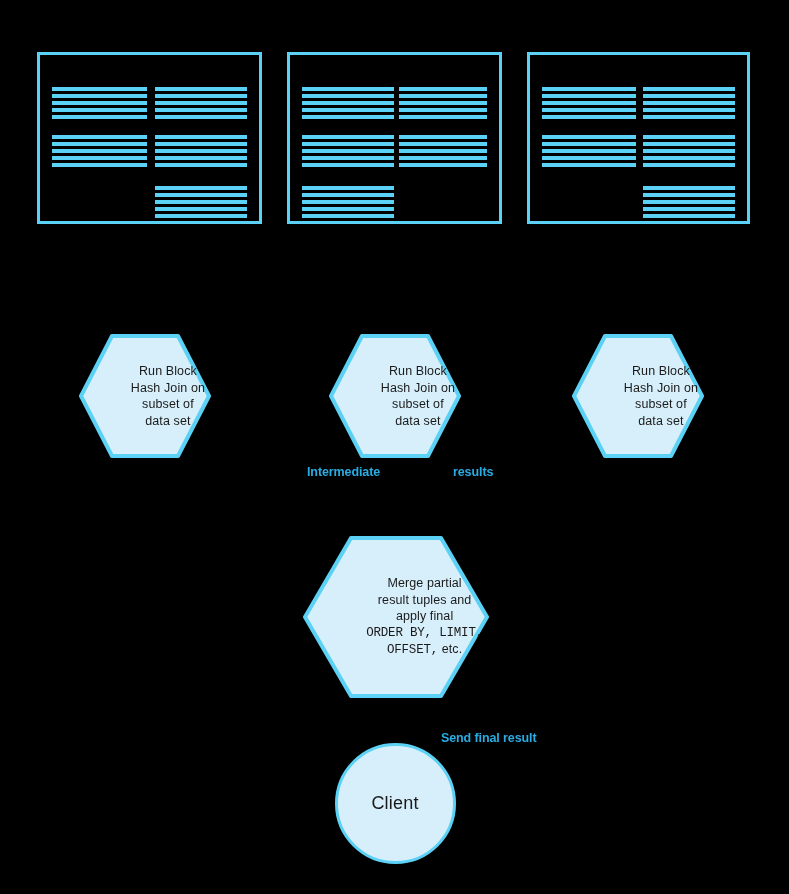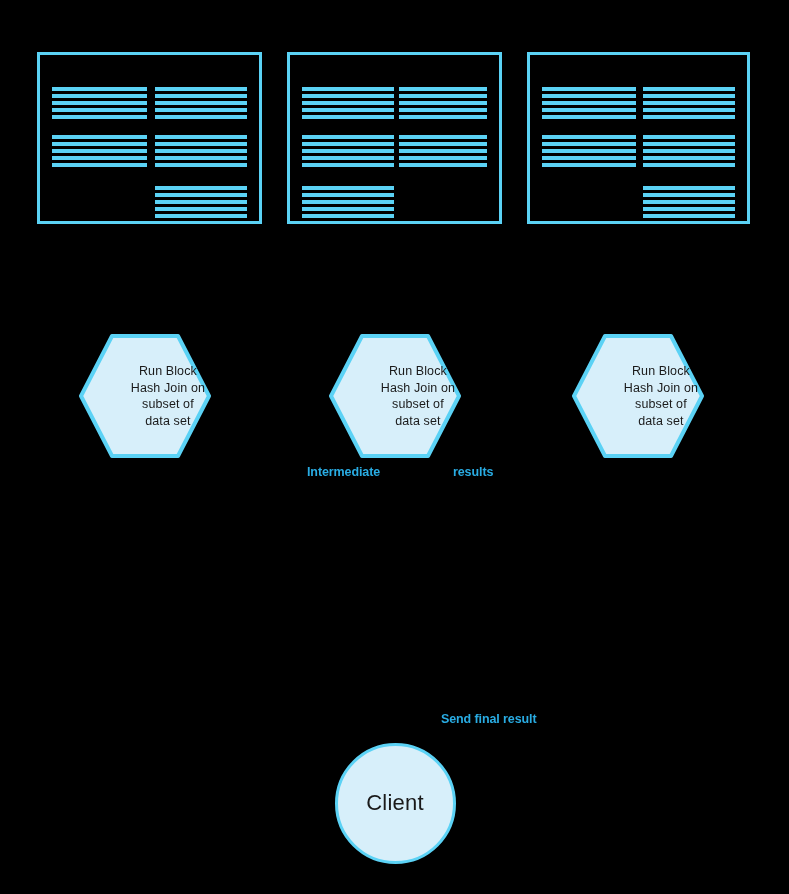--- a/index.html
+++ b/index.html
@@ -68,21 +68,21 @@
     position: absolute;
     border-radius: 50%;
     background: #D7EFFA;
     border: 3px solid #5BD2F5;
     display: flex;
     align-items: center;
     justify-content: center;
   }
   .client-label {
     color: #1a1a1a;
-    font-size: 22px;
+    font-size: 18px;
     letter-spacing: 0.2px;
   }
 
   
   .annot {
     position: absolute;
     color: #29ACE3;
     font-weight: bold;
     font-size: 12.5px;
     letter-spacing: -0.1px;
@@ -236,22 +236,34 @@
       <polygon points="33,2 99,2 130,62 99,122 33,122 2,62" fill="#D7EFFA" stroke="#5BD2F5" stroke-width="4" stroke-linejoin="round"></polygon>
     </svg>
     <div class="hex-text">
       <div>Run Block</div>
       <div>Hash Join on</div>
       <div>subset of</div>
       <div>data set</div>
     </div>
   </div>
 
+  <div class="hex" id="hexmerge" style="width: 186px; height: 162px; left: 303px; top: 536px;">
+    <svg viewBox="0 0 186 162" preserveAspectRatio="none">
+      <polygon points="48,2 138,2 184,81 138,160 48,160 2,81" fill="#D7EFFA" stroke="#5BD2F5" stroke-width="4" stroke-linejoin="round"></polygon>
+    </svg>
+    <div class="hex-text">
+      <div>Merge partial</div>
+      <div>result tuples and</div>
+      <div>apply final</div>
+      <div class="mono">ORDER BY, LIMIT,</div>
+      <div><span class="mono">OFFSET,</span><span> etc.</span></div>
+    </div>
+  </div>
 
   <div class="client-circle" id="client" style="width: 121px; height: 121px; left: 334.5px; top: 742.5px;">
     <span class="client-label">Client</span>
   </div>
 
   <div class="annot" id="ann0" style="left: 278px; top: 465px;">Intermediate</div>
   <div class="annot" id="ann1" style="left: 424px; top: 465px;">results</div>
-  <div class="annot" id="ann2" style="left: 412px; top: 712px;">Send final result</div>
+  <div class="annot" id="ann2" style="left: 412px; top: 731px;">Send final result</div>
 
 </div>
 
 </body></html>

